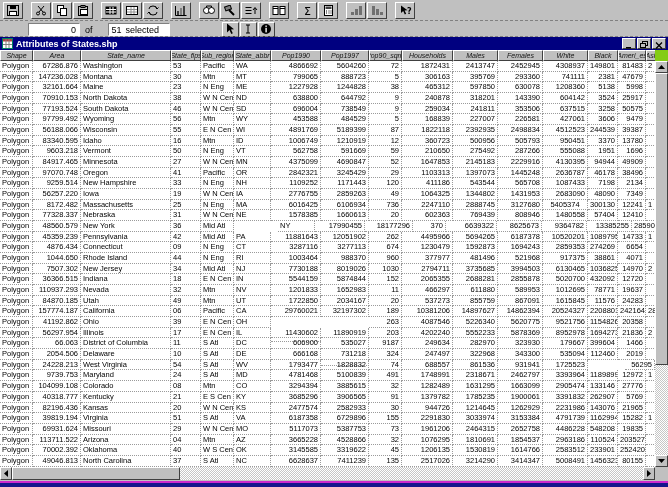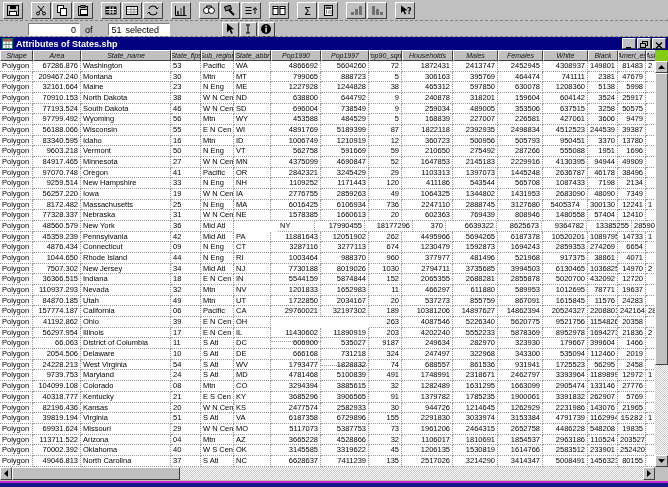--- a/index.html
+++ b/index.html
@@ -318,31 +318,31 @@
           <div class="td num" style="width: 51px;">1872431</div>
           <div class="td num" style="width: 45px;">2413747</div>
           <div class="td num" style="width: 45px;">2452945</div>
           <div class="td num" style="width: 45px;">4308937</div>
           <div class="td num" style="width: 30px;">149801</div>
           <div class="td num" style="width: 28px;">81483</div>
           <div class="td" style="width: 26px;">2</div>
         </div>
         <div class="tr">
           <div class="td" style="width: 33px;">Polygon</div>
-          <div class="td num" style="width: 48px;">209467.240</div>
+          <div class="td num" style="width: 48px;">147236.028</div>
           <div class="td" style="width: 90px;">Montana</div>
           <div class="td" style="width: 30px;">30</div>
           <div class="td" style="width: 33px;">Mtn</div>
           <div class="td" style="width: 37px;">MT</div>
           <div class="td num" style="width: 50px;">799065</div>
           <div class="td num" style="width: 48px;">888723</div>
           <div class="td num" style="width: 33px;">5</div>
           <div class="td num" style="width: 51px;">306163</div>
           <div class="td num" style="width: 45px;">395769</div>
-          <div class="td num" style="width: 45px;">464474</div>
+          <div class="td num" style="width: 45px;">293360</div>
           <div class="td num" style="width: 45px;">741111</div>
           <div class="td num" style="width: 30px;">2381</div>
           <div class="td num" style="width: 28px;">47679</div>
           <div class="td" style="width: 26px;"></div>
         </div>
         <div class="tr">
           <div class="td" style="width: 33px;">Polygon</div>
           <div class="td num" style="width: 48px;">32161.664</div>
           <div class="td" style="width: 90px;">Maine</div>
           <div class="td" style="width: 30px;">23</div>
@@ -364,38 +364,38 @@
           <div class="td num" style="width: 48px;">70910.153</div>
           <div class="td" style="width: 90px;">North Dakota</div>
           <div class="td" style="width: 30px;">38</div>
           <div class="td" style="width: 33px;">W N Cen</div>
           <div class="td" style="width: 37px;">ND</div>
           <div class="td num" style="width: 50px;">638800</div>
           <div class="td num" style="width: 48px;">644792</div>
           <div class="td num" style="width: 33px;">9</div>
           <div class="td num" style="width: 51px;">240878</div>
           <div class="td num" style="width: 45px;">318201</div>
-          <div class="td num" style="width: 45px;">159604</div>
+          <div class="td num" style="width: 45px;">143390</div>
           <div class="td num" style="width: 45px;">604142</div>
           <div class="td num" style="width: 30px;">3524</div>
           <div class="td num" style="width: 28px;">25917</div>
           <div class="td" style="width: 26px;"></div>
         </div>
         <div class="tr">
           <div class="td" style="width: 33px;">Polygon</div>
           <div class="td num" style="width: 48px;">77193.524</div>
           <div class="td" style="width: 90px;">South Dakota</div>
           <div class="td" style="width: 30px;">46</div>
           <div class="td" style="width: 33px;">W N Cen</div>
           <div class="td" style="width: 37px;">SD</div>
           <div class="td num" style="width: 50px;">696004</div>
           <div class="td num" style="width: 48px;">738549</div>
           <div class="td num" style="width: 33px;">9</div>
           <div class="td num" style="width: 51px;">259034</div>
-          <div class="td num" style="width: 45px;">489005</div>
+          <div class="td num" style="width: 45px;">241811</div>
           <div class="td num" style="width: 45px;">353506</div>
           <div class="td num" style="width: 45px;">637515</div>
           <div class="td num" style="width: 30px;">3258</div>
           <div class="td num" style="width: 28px;">50575</div>
           <div class="td" style="width: 26px;"></div>
         </div>
         <div class="tr">
           <div class="td" style="width: 33px;">Polygon</div>
           <div class="td num" style="width: 48px;">97799.492</div>
           <div class="td" style="width: 90px;">Wyoming</div>
@@ -816,21 +816,21 @@
           <div class="td" style="width: 30px;">54</div>
           <div class="td" style="width: 33px;">S Atl</div>
           <div class="td" style="width: 37px;">WV</div>
           <div class="td num" style="width: 50px;">1793477</div>
           <div class="td num" style="width: 48px;">1828832</div>
           <div class="td num" style="width: 33px;">74</div>
           <div class="td num" style="width: 51px;">688557</div>
           <div class="td num" style="width: 45px;">861536</div>
           <div class="td num" style="width: 45px;">931941</div>
           <div class="td num" style="width: 45px;">1725523</div>
-          <div class="td num" style="width: 30px;">56295</div>
+          <div class="td num" style="width: 30px; margin-left: 37px;">56295</div>
           <div class="td num" style="width: 28px;">2458</div>
           <div class="td" style="width: 26px;"></div>
         </div>
         <div class="tr">
           <div class="td" style="width: 33px;">Polygon</div>
           <div class="td num" style="width: 48px;">9739.753</div>
           <div class="td" style="width: 90px;">Maryland</div>
           <div class="td" style="width: 30px;">24</div>
           <div class="td" style="width: 33px;">S Atl</div>
           <div class="td" style="width: 37px;">MD</div>
@@ -907,21 +907,21 @@
           <div class="td" style="width: 33px;">S Atl</div>
           <div class="td" style="width: 37px;">VA</div>
           <div class="td num" style="width: 50px;">6187358</div>
           <div class="td num" style="width: 48px;">6729896</div>
           <div class="td num" style="width: 33px;">155</div>
           <div class="td num" style="width: 51px;">2291830</div>
           <div class="td num" style="width: 45px;">3033974</div>
           <div class="td num" style="width: 45px;">3153384</div>
           <div class="td num" style="width: 45px;">4791739</div>
           <div class="td num" style="width: 30px;">1162994</div>
-          <div class="td num" style="width: 28px; font-family: Liberation Mono, monospace;">15282</div>
+          <div class="td num" style="width: 28px;">15282</div>
           <div class="td" style="width: 26px;">1</div>
         </div>
         <div class="tr">
           <div class="td" style="width: 33px;">Polygon</div>
           <div class="td num" style="width: 48px;">69931.624</div>
           <div class="td" style="width: 90px;">Missouri</div>
           <div class="td" style="width: 30px;">29</div>
           <div class="td" style="width: 33px;">W N Cen</div>
           <div class="td" style="width: 37px;">MO</div>
           <div class="td num" style="width: 50px;">5117073</div>
@@ -938,21 +938,21 @@
         <div class="tr">
           <div class="td" style="width: 33px;">Polygon</div>
           <div class="td num" style="width: 48px;">113711.522</div>
           <div class="td" style="width: 90px;">Arizona</div>
           <div class="td" style="width: 30px;">04</div>
           <div class="td" style="width: 33px;">Mtn</div>
           <div class="td" style="width: 37px;">AZ</div>
           <div class="td num" style="width: 50px;">3665228</div>
           <div class="td num" style="width: 48px;">4528866</div>
           <div class="td num" style="width: 33px;">32</div>
-          <div class="td num" style="width: 51px;">1106017</div>
+          <div class="td num" style="width: 51px;">1076295</div>
           <div class="td num" style="width: 45px;">1810691</div>
           <div class="td num" style="width: 45px;">1854537</div>
           <div class="td num" style="width: 45px;">2963186</div>
           <div class="td num" style="width: 30px;">110524</div>
           <div class="td num" style="width: 28px;">203527</div>
           <div class="td" style="width: 26px;"></div>
         </div>
         <div class="tr">
           <div class="td" style="width: 33px;">Polygon</div>
           <div class="td num" style="width: 48px;">70002.392</div>

